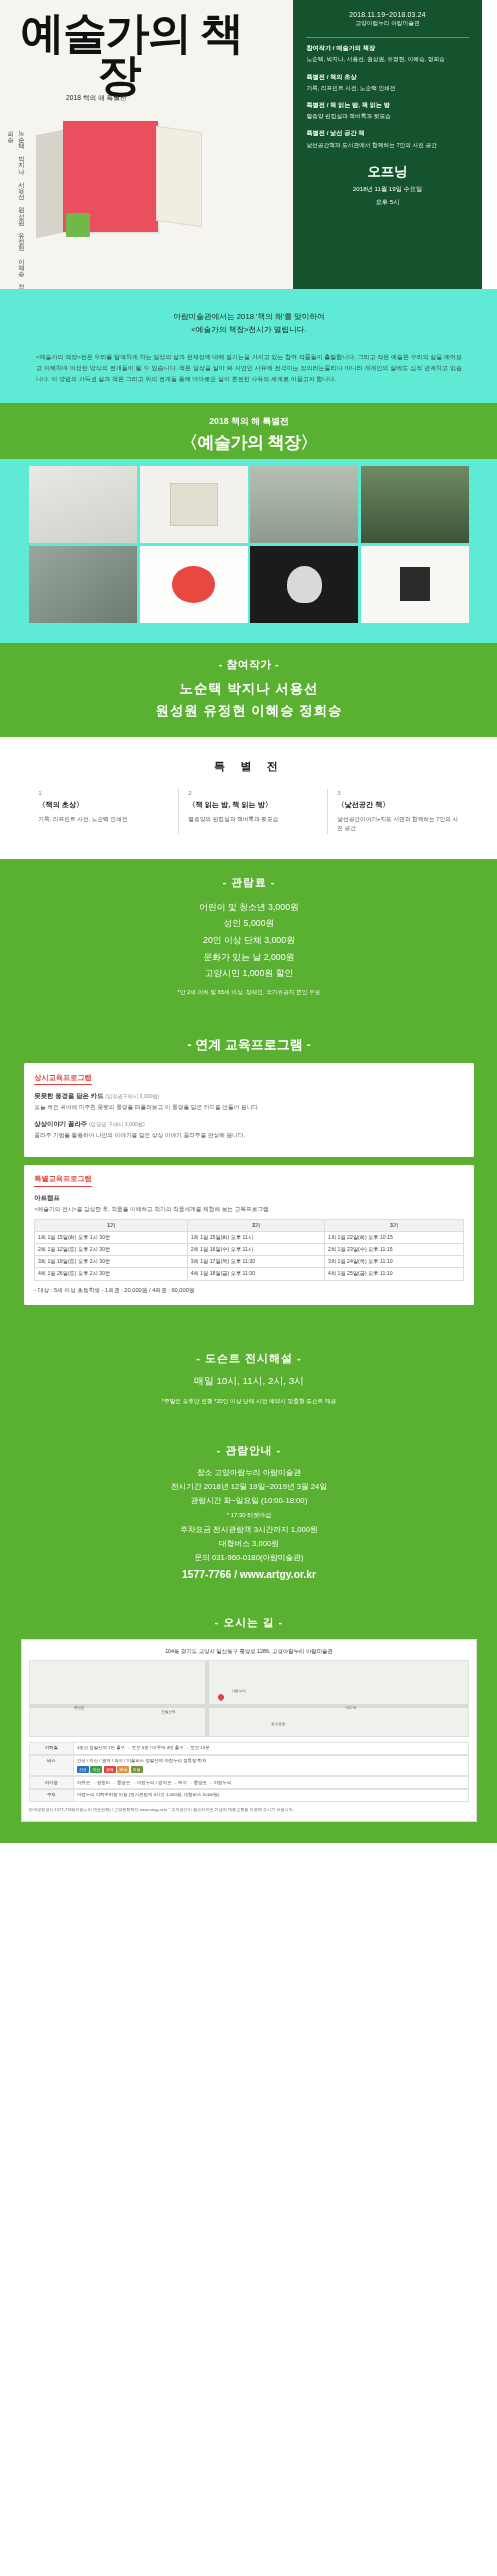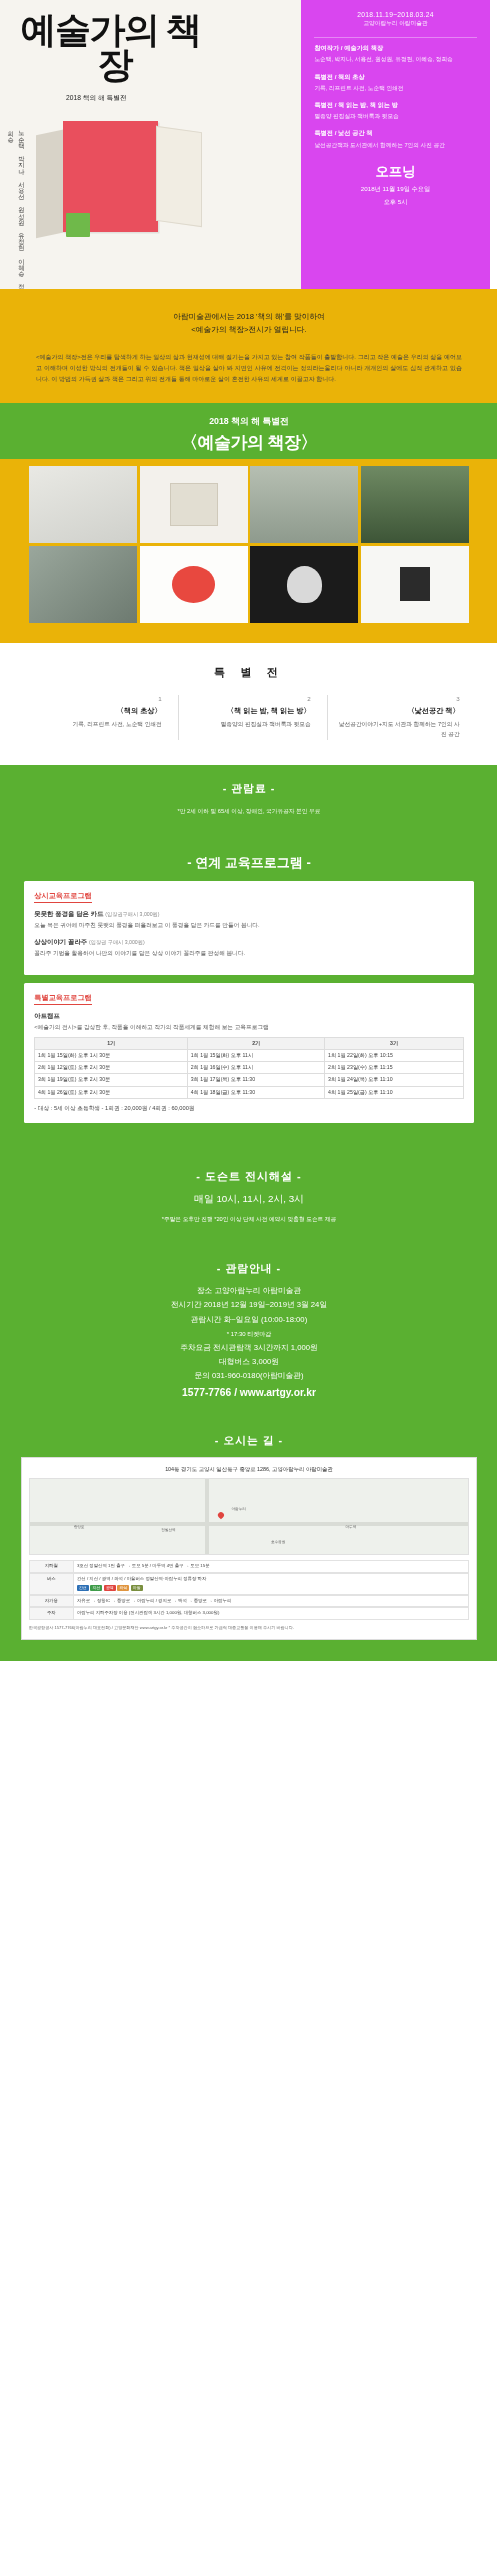--- a/index.html
+++ b/index.html
@@ -19,21 +19,21 @@
     background: #ffffff;
     padding: 0;
   }
   .hero-left {
     position: absolute; left: 0; top: 0; width: 309px; height: 289px;
     background: #f6f4ef;
     overflow: hidden;
   }
   .hero-title {
     position: absolute; left: 20.6px; top: 13.4px;
-    font-size: 36px; line-height: 0.95; font-weight: bold;
+    font-size: 44px; line-height: 0.95; font-weight: bold;
     color: #111; letter-spacing: -1.5px;
     font-family: "Liberation Serif", serif;
   }
   .hero-title .l2 { margin-left: 77px; display: block; }
   .hero-sub {
     position: absolute; left: 66px; top: 94px;
     font-size: 6.7px; color: #222;
   }
   .hero-art {
     position: absolute; left: 36px; top: 121px; width: 170px; height: 129px;
@@ -59,43 +59,43 @@
     background: #6fb94a; border-radius: 1px;
   }
   .hero-vertical {
     position: absolute; left: 5.2px; top: 126px;
     font-size: 6.2px; color: #333; line-height: 1.7;
     writing-mode: vertical-rl;
     text-orientation: upright;
   }
 
   .hero-right {
-    position: absolute; right: 8px; top: 0; width: 189px; height: 289px;
-    background: #d946ef; color: #fff;
+    position: absolute; right: 16px; top: 0; width: 189px; height: 289px;
+    background: #14532d; color: #fff;
     padding: 11.3px 13.4px;
   }
   .hero-right .dates {
     font-size: 6.7px; text-align: center; letter-spacing: 0.3px;
   }
   .hero-right .org {
     font-size: 5.7px; text-align: center; margin-top: 2.1px; opacity: 0.9;
   }
   .hero-right .divider { height: 0.5px; background: rgba(255,255,255,0.35); margin: 8.2px 0 7.2px; }
   .blk { margin-bottom: 8.2px; }
   .blk .bt { font-size: 6.2px; font-weight: bold; margin-bottom: 2.1px; }
   .blk .bd { font-size: 5.7px; line-height: 1.6; opacity: 0.92; }
   .opening {
     margin-top: 13.4px; text-align: center;
   }
   .opening .ot { font-size: 13.4px; font-weight: bold; }
   .opening .od { font-size: 6.2px; margin-top: 4.1px; }
 
   
   .green { background: #5ab031; color: #fff; }
-  .white { background: #eab308; color: #222; }
+  .white { background: #5eead4; color: #222; }
 
   .lead {
     font-size: 7.7px; line-height: 1.8; text-align: center; padding: 20.6px 31px 5.2px;
     color: #222;
   }
   .body-copy {
     font-size: 6px; line-height: 1.85; color: #444;
     padding: 9.3px 36px 17.5px; text-align: justify;
   }
 
@@ -126,21 +126,21 @@
 
   .artists-band { padding: 14.4px 0 17.5px; }
   .artists-band .label { text-align:center; font-size: 10.8px; font-weight:bold; letter-spacing: 0.5px; }
   .artists-band .row { text-align:center; font-size: 13.4px; font-weight: bold; margin-top: 8.2px; letter-spacing: 1px; }
   .artists-band .row.second { margin-top: 4.1px; }
 
   .special {
     padding: 21.6px 29px 25px; background: #fff;
   }
   .special h2 { text-align:center; font-size: 11px; font-weight:bold; letter-spacing: 6.2px; margin: 0 0 15.5px; }
-  .sp-cols { display: grid; grid-template-columns: repeat(3,1fr); gap: 7px; text-align: right; }
+  .sp-cols { display: grid; grid-template-columns: repeat(3,1fr); gap: 7px; }
   .sp-col { padding: 0 9.3px; border-left: 0.5px solid #ddd; }
   .sp-col:first-child { border-left: none; }
   .sp-num { font-size: 6.2px; color: #888; margin-bottom: 4.1px; }
   .sp-h { font-size: 7.2px; font-weight: bold; margin-bottom: 4.1px; }
   .sp-d { font-size: 5.7px; color: #555; line-height: 1.7; }
 
   .ticket { padding: 17.5px 29px 23px; }
   .ticket .ttl { text-align:center; font-size: 10.8px; font-weight: bold; letter-spacing: 1px; margin-bottom: 11.3px; }
   .ticket ul { list-style: none; margin:0; padding:0; text-align:center; }
   .ticket li { font-size: 8.8px; margin: 4.6px 0; }
@@ -271,20 +271,25 @@
         </div>
       <div class="ph p7">
           <div class="blob"></div>
         </div>
       <div class="ph p8">
           <div class="blob"></div>
         </div>
     </div>
   </div>
 
+  <div class="green artists-band">
+    <div class="label">- 참여작가 -</div>
+    <div class="row">노순택  박지나  서용선</div>
+    <div class="row second">원성원  유정현  이혜승  정희승</div>
+  </div>
 
   <div class="special">
     <h2>특 별 전</h2>
     <div class="sp-cols">
       <div class="sp-col">
         <div class="sp-num">1</div>
         <div class="sp-h">〈책의 초상〉</div>
         <div class="sp-d">기록, 리프린트
 사전, 노순택 인쇄전</div>
       </div>
@@ -298,20 +303,27 @@
         <div class="sp-num">3</div>
         <div class="sp-h">〈낯선공간 책〉</div>
         <div class="sp-d">낯선공간이야기+지도 서관과
 함께하는 7인의 사진 공간</div>
       </div>
     </div>
   </div>
 
   <div class="green ticket">
     <div class="ttl">- 관람료 -</div>
+    <ul>
+      <li>어린이 및 청소년 3,000원</li>
+      <li>성인 5,000원</li>
+      <li>20인 이상 단체 3,000원</li>
+      <li>문화가 있는 날 2,000원</li>
+      <li>고양시민 1,000원 할인</li>
+    </ul>
     <div class="note">*만 2세 이하 및 65세 이상, 장애인, 국가유공자 본인 무료</div>
   </div>
 
   <div class="green edu">
     <div class="edu-title">- 연계 교육프로그램 -</div>
 
     <div class="card">
       <div class="card-h">상시교육프로그램</div>
       <div class="prog">
         <div class="prog-t">

